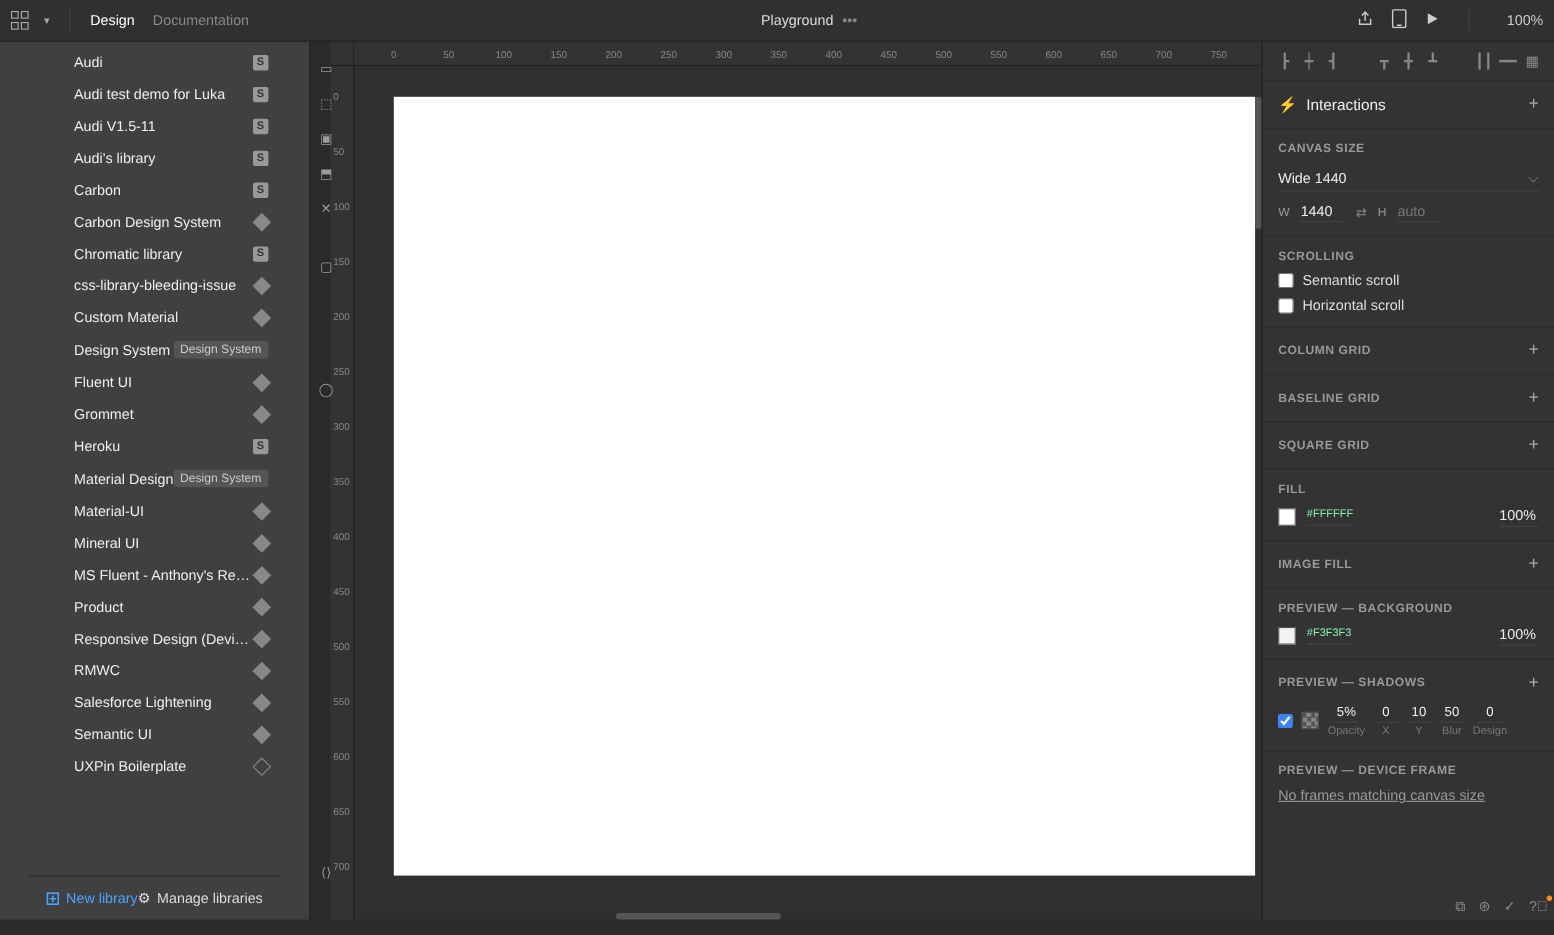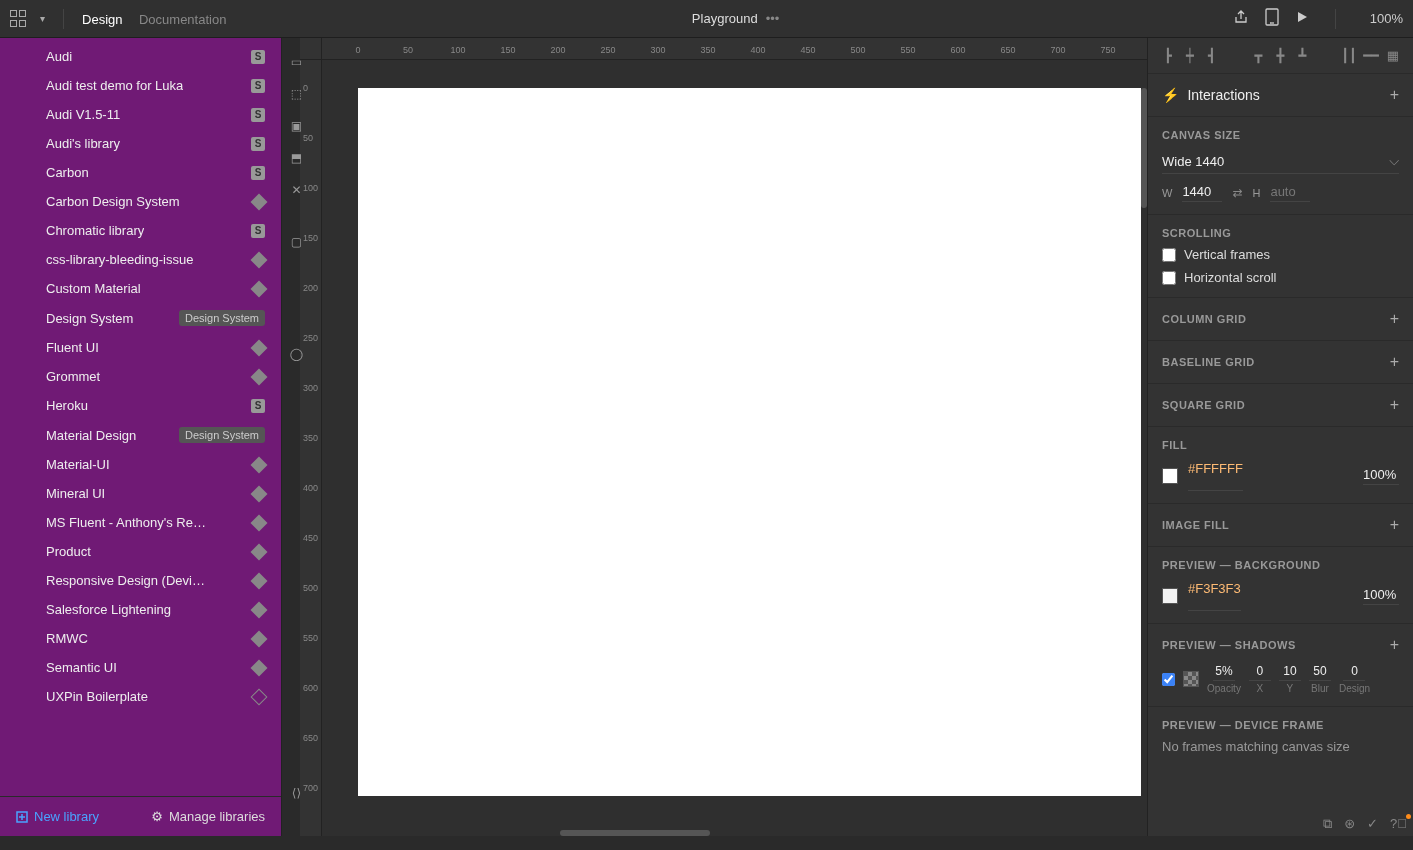--- a/index.html
+++ b/index.html
@@ -14,21 +14,21 @@
 .divider-v { width: 1px; height: 20px; background: #444; margin: 0 10px; }
 .tabs a { color: #888; text-decoration: none; font-size: 13px; margin-right: 12px; font-weight: 400; }
 .tabs a.active { color: #fff; }
 .top-center { flex: 1; text-align: center; font-size: 13px; color: #ddd; display:flex; align-items:center; justify-content:center; gap:8px;}
 .top-center .dots { color: #888; cursor:pointer;}
 .top-right { display: flex; align-items: center; gap: 16px; font-size: 13px; color: #ccc; }
 .top-right .icon-btn { cursor: pointer; color: #ccc; }
 .zoom-label { margin-left: 8px; font-weight:500;}
 
 
-.left-panel { width: 282px; background: #701a75; position: absolute; left: 0; top: 38px; bottom: 14px; z-index: 50; border-right: 1px solid #222; display:flex; flex-direction:column;}
+.left-panel { width: 282px; background: #404040; position: absolute; left: 0; top: 38px; bottom: 14px; z-index: 50; border-right: 1px solid #222; display:flex; flex-direction:column;align-items:center;}
 .lib-list { flex:1; overflow-y: auto; padding-top: 4px;}
 .lib-item { display:flex; align-items:center; justify-content:space-between; padding: 7px 16px 7px 46px; font-size: 13px; color: #eee; cursor:pointer; }
 .lib-item .name { white-space: nowrap; overflow:hidden; text-overflow: ellipsis; max-width: 160px;}
 .lib-item .badge { background:#555; color:#ccc; font-size:11px; padding:2px 6px; border-radius:3px; }
 .lib-item .icon-s { width:14px; height:14px; background:#999; color:#333; font-size:10px; font-weight:bold; display:flex; align-items:center; justify-content:center; border-radius:2px;}
 .lib-item .icon-d { width:12px; height:12px; transform:rotate(45deg); background:#888;}
 .lib-item .icon-du { width:12px; height:12px; transform:rotate(45deg); border:1px solid #888;}
 .lib-footer { height:40px; border-top:1px solid #2a2a2a; display:flex; align-items:center; justify-content:space-between; padding: 0 16px; font-size:13px;}
 .lib-footer .new-lib { color:#4aa3ff; cursor:pointer; display:flex; align-items:center; gap:6px;}
 .lib-footer .manage { color:#ddd; cursor:pointer; display:flex; align-items:center; gap:6px;}
@@ -60,28 +60,28 @@
 .plus { color:#aaa; cursor:pointer; font-size:16px;}
 .dropdown-row { display:flex; align-items:center; justify-content:space-between; margin-top:8px; padding:4px 0; border-bottom:1px solid #444; cursor:pointer; font-size:13px; color:#eee;}
 .wh-row { display:flex; gap:10px; margin-top:10px; align-items:center;}
 .wh-row .lbl { color:#999; font-size:11px;}
 .wh-row .val { color:#eee; font-size:13px; border-bottom:1px solid #444; padding-bottom:2px; min-width:40px;}
 .wh-row .swap { color:#888; cursor:pointer;}
 .check-row { display:flex; align-items:center; gap:8px; margin-top:8px; font-size:13px; color:#ddd;}
 .check-row input { width:14px; height:14px;}
 .swatch { width:16px; height:16px; border:1px solid #555; background:#fff;}
 .fill-row { display:flex; align-items:center; gap:10px; margin-top:10px;}
-.fill-row .hex { font-size:13px; color:#fdba74; border-bottom:1px solid #444; padding-bottom:14px;}
+.fill-row .hex { font-size:10px; color:#86efac; border-bottom:1px solid #444; padding-bottom:4px;}
 .fill-row .pct { font-size:13px; color:#eee; margin-left:auto; border-bottom:1px solid #444; padding-bottom:2px; min-width:36px;}
 .shadow-row { display:flex; align-items:center; gap:8px; margin-top:10px; font-size:12px;}
 .shadow-row .num { display:flex; flex-direction:column; align-items:center; gap:2px;}
 .shadow-row .num .v { color:#eee; border-bottom:1px solid #444; padding:0 2px 2px; min-width:22px; text-align:center;}
 .shadow-row .num .l { color:#777; font-size:10px;}
 .checker { width:16px; height:16px; background: repeating-conic-gradient(#888 0 25%, #555 0 50%) 0 0/8px 8px; border:1px solid #555;}
-.device-msg { color:#999; font-size:13px; margin-top:8px;}
+.device-msg { color:#999; font-size:13px; margin-top:8px;text-decoration:underline;}
 .status-right { position:absolute; right:6px; bottom:18px; display:flex; gap:12px; color:#888; font-size:13px; z-index:60;}
 .status-right .dot { position:relative;}
 .status-right .dot::after { content:''; position:absolute; top:-2px; right:-4px; width:5px; height:5px; background:#ff8c1a; border-radius:50%;}
 
 .lib-list::-webkit-scrollbar { width:6px;}
 .lib-list::-webkit-scrollbar-thumb { background:#555; border-radius:3px;}
 .right-panel::-webkit-scrollbar { width:6px;}
 .right-panel::-webkit-scrollbar-thumb { background:#555;}
 </style>
 </head>
@@ -194,25 +194,25 @@
       </div>
       <div class="lib-item">
         <span class="name">Product</span>
         <span class="icon-d"></span>
       </div>
       <div class="lib-item">
         <span class="name">Responsive Design (DeviceVie...</span>
         <span class="icon-d"></span>
       </div>
       <div class="lib-item">
+        <span class="name">RMWC</span>
+        <span class="icon-d"></span>
+      </div>
+      <div class="lib-item">
         <span class="name">Salesforce Lightening</span>
-        <span class="icon-d"></span>
-      </div>
-      <div class="lib-item">
-        <span class="name">RMWC</span>
         <span class="icon-d"></span>
       </div>
       <div class="lib-item">
         <span class="name">Semantic UI</span>
         <span class="icon-d"></span>
       </div>
       <div class="lib-item">
         <span class="name">UXPin Boilerplate</span>
         <span class="icon-du"></span>
       </div>
@@ -327,21 +327,21 @@
       <span class="swap">⇄</span>
       <span class="lbl">H</span>
       <span class="val" style="color:#777;">auto</span>
     </div>
   </div>
 
   <div class="r-section">
     <div class="r-title">SCROLLING</div>
     <label class="check-row">
         <input type="checkbox" style="">
-        <span>Vertical frames</span>
+        <span>Semantic scroll</span>
       </label>
     <label class="check-row">
         <input type="checkbox" style="">
         <span>Horizontal scroll</span>
       </label>
   </div>
 
   <div class="r-section r-section-flex">
     <span class="r-title">COLUMN GRID</span>
       <span class="plus">+</span>

